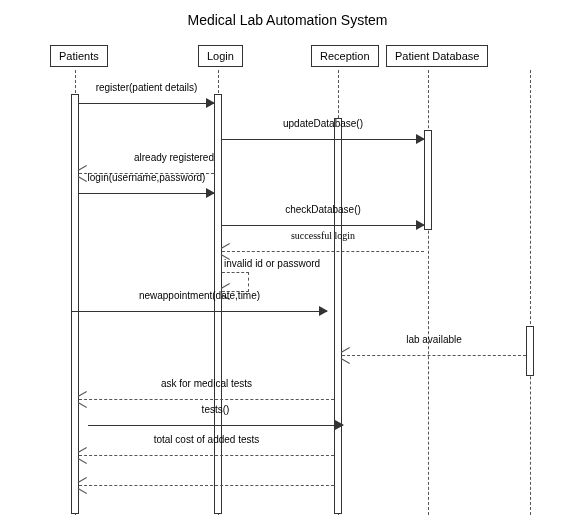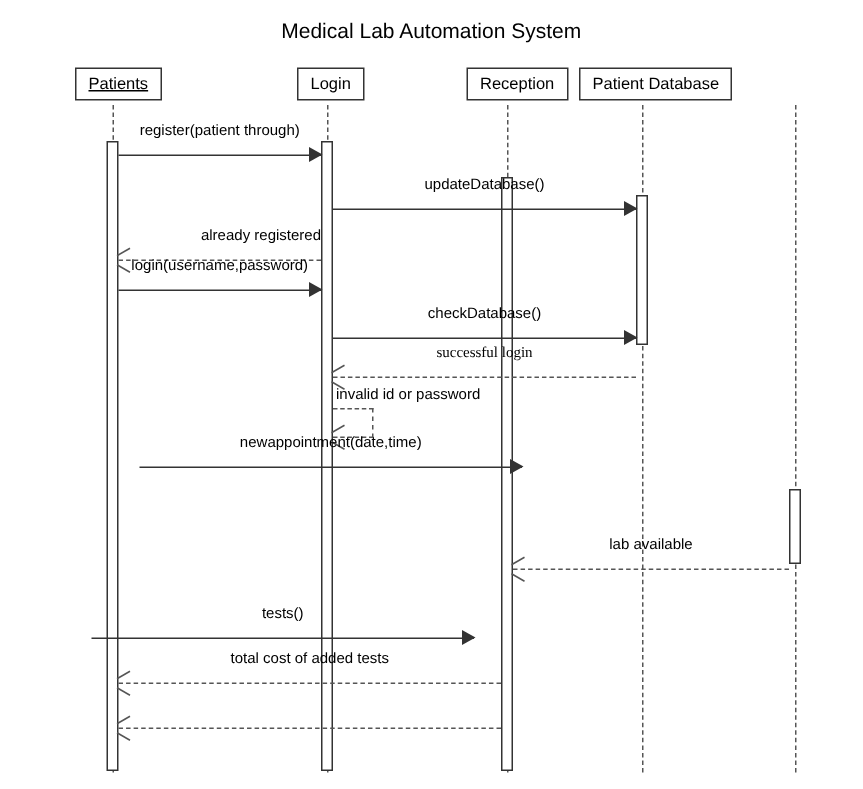--- a/index.html
+++ b/index.html
@@ -125,39 +125,39 @@
     white-space: nowrap;
   }
 </style>
 </head>
 <body>
 
 <div class="canvas">
 
   <div class="title">Medical Lab Automation System</div>
 
-  <div class="lifeline-box" style="left:50px;text-decoration:underline;">Patients</div>
+  <div class="lifeline-box" style="left:50px;">Patients</div>
   <div class="lifeline-box" style="left:198px;">Login</div>
   <div class="lifeline-box" style="left:311px;">Reception</div>
   <div class="lifeline-box" style="left:386px;">Patient Database</div>
 
   <div class="lifeline-dash" style="left:75px;"></div>
   <div class="lifeline-dash" style="left:218px;"></div>
   <div class="lifeline-dash" style="left:338px;"></div>
   <div class="lifeline-dash" style="left:428px;"></div>
   <div class="lifeline-dash" style="left:530px;"></div>
 
   <div class="activation" style="left:71px; top:94px;  height:420px;"></div>
   <div class="activation" style="left:214px; top:94px; height:420px;"></div>
   <div class="activation" style="left:334px; top:118px;height:396px;"></div>
   <div class="activation" style="left:424px; top:130px;height:100px;"></div>
   <div class="activation" style="left:526px; top:326px;height:50px;"></div>
 
   <div class="msg" style="left:79px; top:96px; width:135px;">
-    <div class="label">register(patient through)</div>
+    <div class="label">register(patient details)</div>
     <div class="line solid"></div>
       <div class="arrow-r closed"></div>
   </div>
 
   <div class="msg" style="left:222px; top:132px; width:202px;">
     <div class="label">updateDatabase()</div>
     <div class="line solid"></div>
       <div class="arrow-r closed"></div>
   </div>
 
@@ -185,35 +185,40 @@
       <div class="arrow-l open"></div>
   </div>
 
   <div class="selfmsg" style="left:218px; top:272px;">
     <div class="label">invalid id or password</div>
     <div class="loop">
         <div class="arrow-l open"></div>
       </div>
   </div>
 
-  <div class="msg" style="left:93px; top:304px; width:255px;">
+  <div class="msg" style="left:72px; top:304px; width:255px;">
     <div class="label">newappointment(date,time)</div>
     <div class="line solid"></div>
       <div class="arrow-r closed"></div>
   </div>
 
 
-  <div class="msg" style="left:342px; top:372px; width:184px;">
+  <div class="msg" style="left:342px; top:348px; width:184px;">
     <div class="label">lab available</div>
     <div class="line dashed"></div>
       <div class="arrow-l open"></div>
   </div>
 
-
-  <div class="msg" style="left:61px; top:418px; width:255px;">
+  <div class="msg" style="left:79px; top:392px; width:255px;">
+    <div class="label">ask for medical tests</div>
+    <div class="line dashed"></div>
+      <div class="arrow-l open"></div>
+  </div>
+
+  <div class="msg" style="left:88px; top:418px; width:255px;">
     <div class="label">tests()</div>
     <div class="line solid"></div>
       <div class="arrow-r closed"></div>
   </div>
 
   <div class="msg" style="left:79px; top:448px; width:255px;">
     <div class="label">total cost of added tests</div>
     <div class="line dashed"></div>
       <div class="arrow-l open"></div>
   </div>

